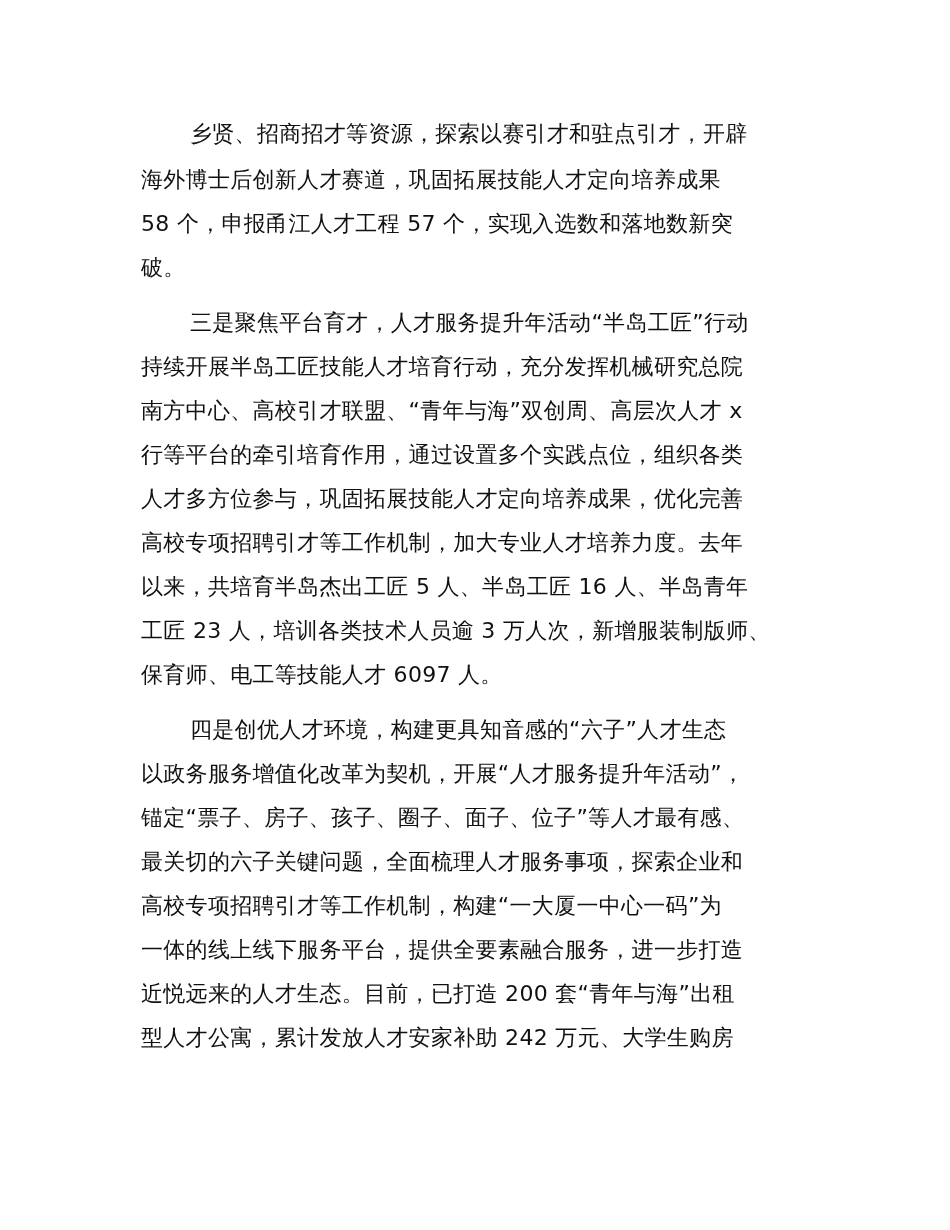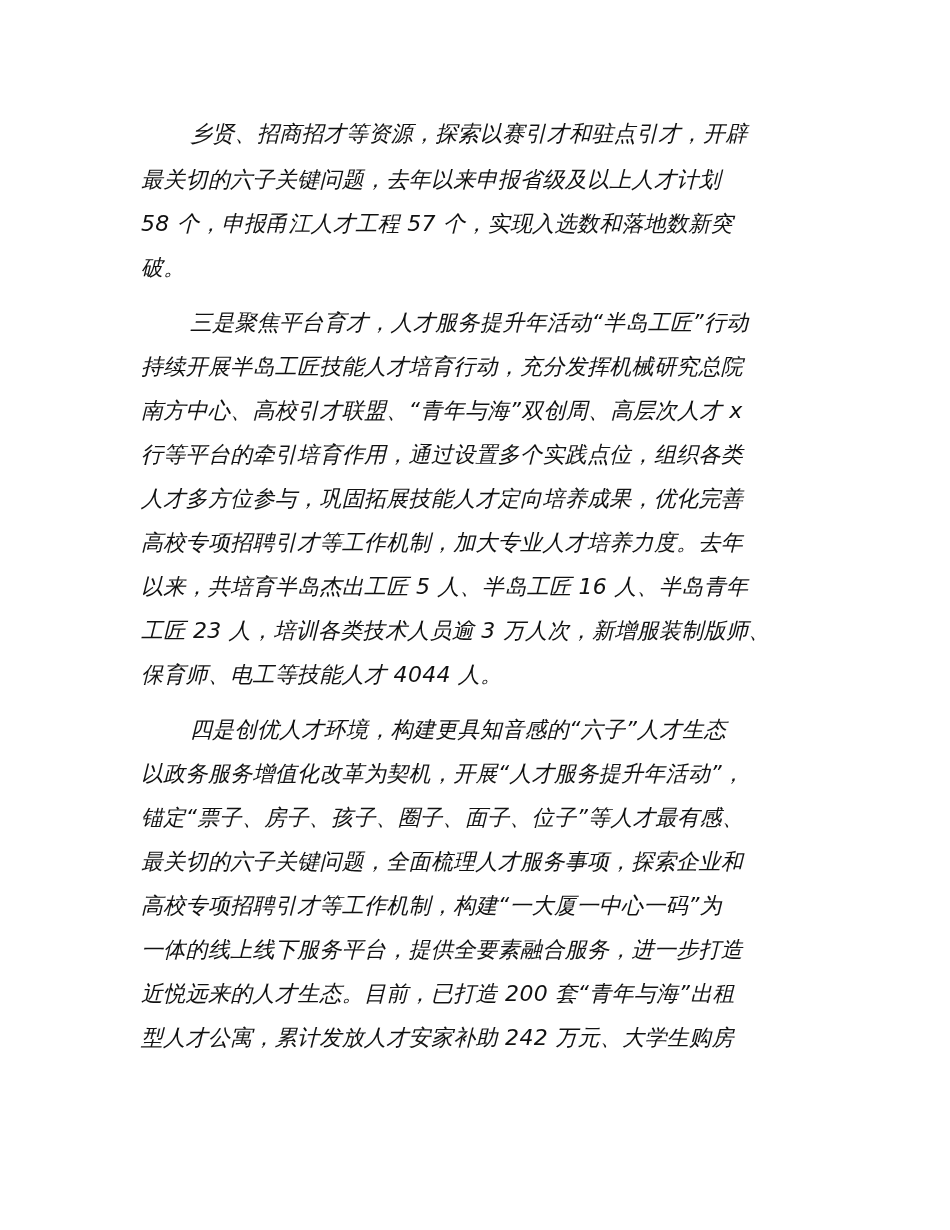--- a/index.html
+++ b/index.html
@@ -23,48 +23,47 @@
       height: 1230px;
       background: #ffffff;
     }
     .line {
       position: absolute;
       left: 141px;
       font-size: 22px;
       line-height: 30px;
       white-space: nowrap;
       letter-spacing: 0.3px;
-      font-style: italic;
     }
     .line.indent {
       left: 190px;
     }
   </style>
 </head>
 <body>
 
 <div class="page">
 
   <div>
     <div class="line indent" style="top:119px">乡贤、招商招才等资源，探索以赛引才和驻点引才，开辟</div>
-    <div class="line" style="top:165px">最关切的六子关键问题，去年以来申报省级及以上人才计划</div>
+    <div class="line" style="top:165px">海外博士后创新人才赛道，巩固拓展技能人才定向培养成果</div>
     <div class="line" style="top:209px">58 个，申报甬江人才工程 57 个，实现入选数和落地数新突</div>
     <div class="line" style="top:253px">破。</div>
   </div>
 
   <div>
     <div class="line indent" style="top:308px">三是聚焦平台育才，人才服务提升年活动“半岛工匠”行动</div>
     <div class="line" style="top:352px">持续开展半岛工匠技能人才培育行动，充分发挥机械研究总院</div>
     <div class="line" style="top:396px">南方中心、高校引才联盟、“青年与海”双创周、高层次人才 x</div>
     <div class="line" style="top:440px">行等平台的牵引培育作用，通过设置多个实践点位，组织各类</div>
     <div class="line" style="top:484px">人才多方位参与，巩固拓展技能人才定向培养成果，优化完善</div>
     <div class="line" style="top:528px">高校专项招聘引才等工作机制，加大专业人才培养力度。去年</div>
     <div class="line" style="top:572px">以来，共培育半岛杰出工匠 5 人、半岛工匠 16 人、半岛青年</div>
     <div class="line" style="top:616px">工匠 23 人，培训各类技术人员逾 3 万人次，新增服装制版师、</div>
-    <div class="line" style="top:660px">保育师、电工等技能人才 4044 人。</div>
+    <div class="line" style="top:660px">保育师、电工等技能人才 6097 人。</div>
   </div>
 
   <div>
     <div class="line indent" style="top:715px">四是创优人才环境，构建更具知音感的“六子”人才生态</div>
     <div class="line" style="top:759px">以政务服务增值化改革为契机，开展“人才服务提升年活动”，</div>
     <div class="line" style="top:803px">锚定“票子、房子、孩子、圈子、面子、位子”等人才最有感、</div>
     <div class="line" style="top:847px">最关切的六子关键问题，全面梳理人才服务事项，探索企业和</div>
     <div class="line" style="top:891px">高校专项招聘引才等工作机制，构建“一大厦一中心一码”为</div>
     <div class="line" style="top:935px">一体的线上线下服务平台，提供全要素融合服务，进一步打造</div>
     <div class="line" style="top:979px">近悦远来的人才生态。目前，已打造 200 套“青年与海”出租</div>

